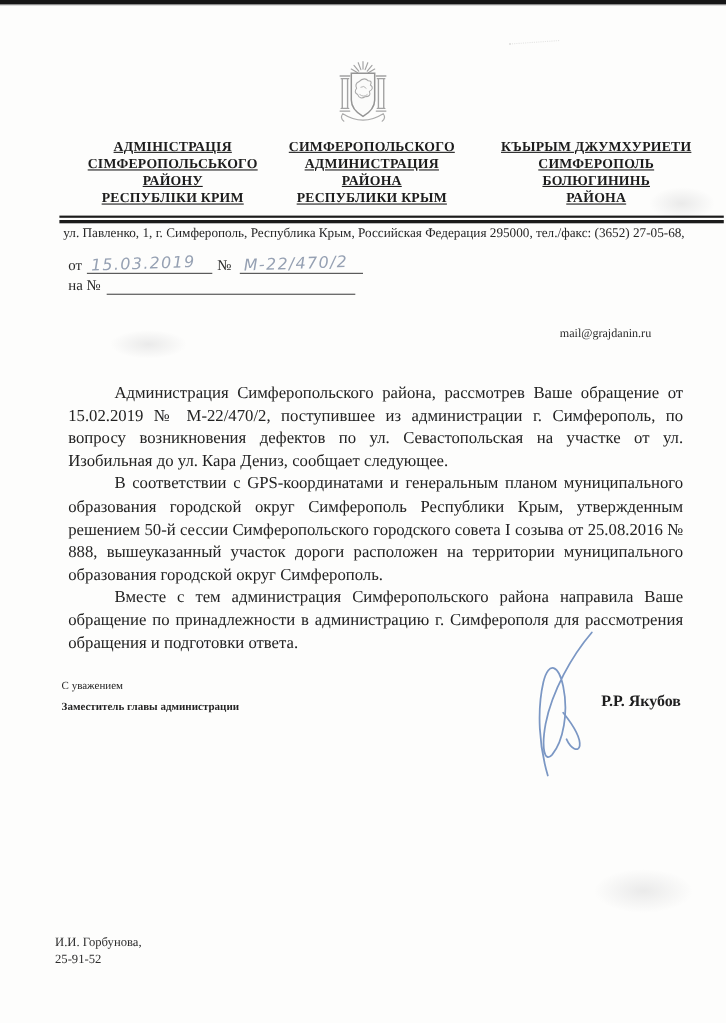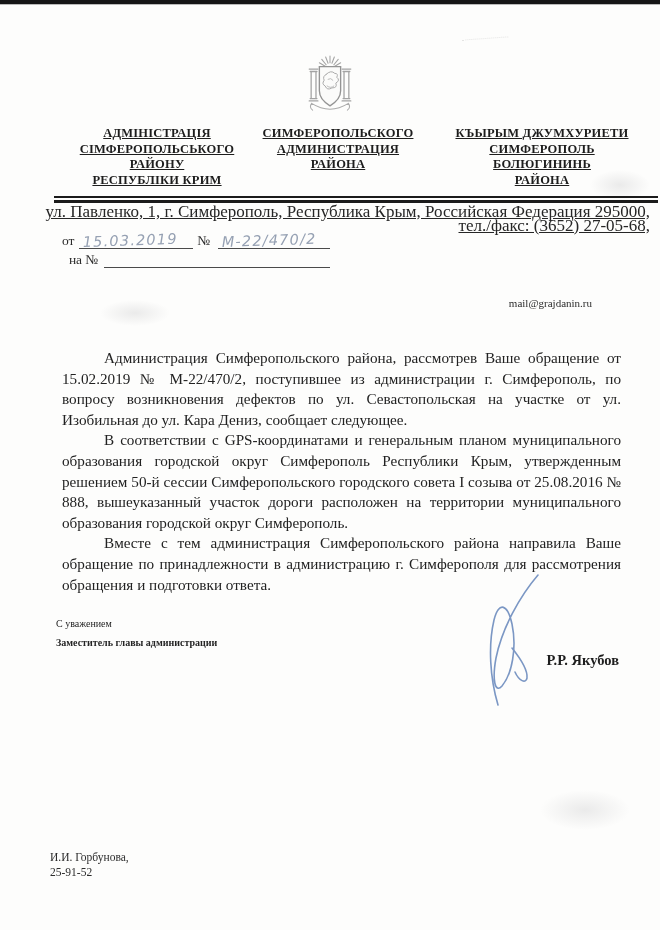--- a/index.html
+++ b/index.html
@@ -42,25 +42,25 @@
   .col-ua { left: 58px;  width: 198px; }
   .col-ru { left: 244px; width: 188px; }
   .col-crh{ left: 430px; width: 224px; }
   
   .rule { position: absolute; left: 54px; width: 604px; top: 196px; }
   .rule .thin  { height: 2px; background: #1b1b1b; }
   .rule .thick { height: 3px; background: #1b1b1b; margin-top: 2px; }
   
   .address {
     position: absolute; top: 205px; left: 30px; width: 620px;
-    text-align: right; font-size: 17px; line-height: 13.5px; color: #262626; text-decoration: underline;
+    text-align: center; font-size: 12px; line-height: 13.5px; color: #262626;
   }
   
   .ref { position: absolute; left: 62px; top: 233px; font-size: 13.5px; color: #2a2a2a; }
-  .ref-row { height: 17px; margin-bottom: 2px; white-space: nowrap; text-align: right; }
+  .ref-row { height: 17px; margin-bottom: 2px; white-space: nowrap; }
   .uline {
     display: inline-block; position: relative; vertical-align: bottom;
     border-bottom: 1.2px solid #4a4a4a; height: 15px;
   }
   .u-date { width: 114px; margin: 0 4px 0 5px; }
   .u-num  { width: 112px; margin-left: 8px; }
   .u-na   { width: 226px; margin-left: 6px; }
   .hand {
     position: absolute; left: 4px; bottom: -2px; white-space: nowrap;
     font-family: "DejaVu Sans", sans-serif; font-style: italic;
@@ -75,21 +75,21 @@
   
   .body-text {
     position: absolute; top: 348px; left: 62px; width: 559px;
     font-size: 15.2px; line-height: 20.6px; text-align: justify; color: #222;
   }
   .body-text p { margin: 0; text-indent: 42px; }
   
   .closing { position: absolute; left: 56px; top: 615px; font-size: 10px; line-height: 18.5px; }
   .closing .pos { font-weight: bold; }
   .sign-name {
-    position: absolute; top: 652px; right: 41px;
+    position: absolute; top: 630px; right: 41px;
     font-size: 14.5px; font-weight: bold; color: #1e1e1e; text-align: right;
   }
   .signature-svg { position: absolute; left: 468px; top: 560px; width: 90px; height: 155px; }
   
   .executor {
     position: absolute; left: 50px; top: 850px;
     font-size: 11.5px; line-height: 14.5px; color: #2c2c2c;
   }
   
   .pencil-noise {
@@ -130,20 +130,21 @@
   <div class="head-col col-ua">
     <div>АДМІНІСТРАЦІЯ</div>
     <div>СІМФЕРОПОЛЬСЬКОГО</div>
     <div>РАЙОНУ</div>
     <div>РЕСПУБЛІКИ КРИМ</div>
   </div>
   <div class="head-col col-ru">
     <div>СИМФЕРОПОЛЬСКОГО</div>
     <div>АДМИНИСТРАЦИЯ</div>
     <div>РАЙОНА</div>
+    <div>РЕСПУБЛИКИ КРЫМ</div>
   </div>
   <div class="head-col col-crh">
     <div>КЪЫРЫМ ДЖУМХУРИЕТИ</div>
     <div>СИМФЕРОПОЛЬ</div>
     <div>БОЛЮГИНИНЬ</div>
     <div>РАЙОНА</div>
   </div>
 
   <div class="rule">
     <div class="thin"></div>

